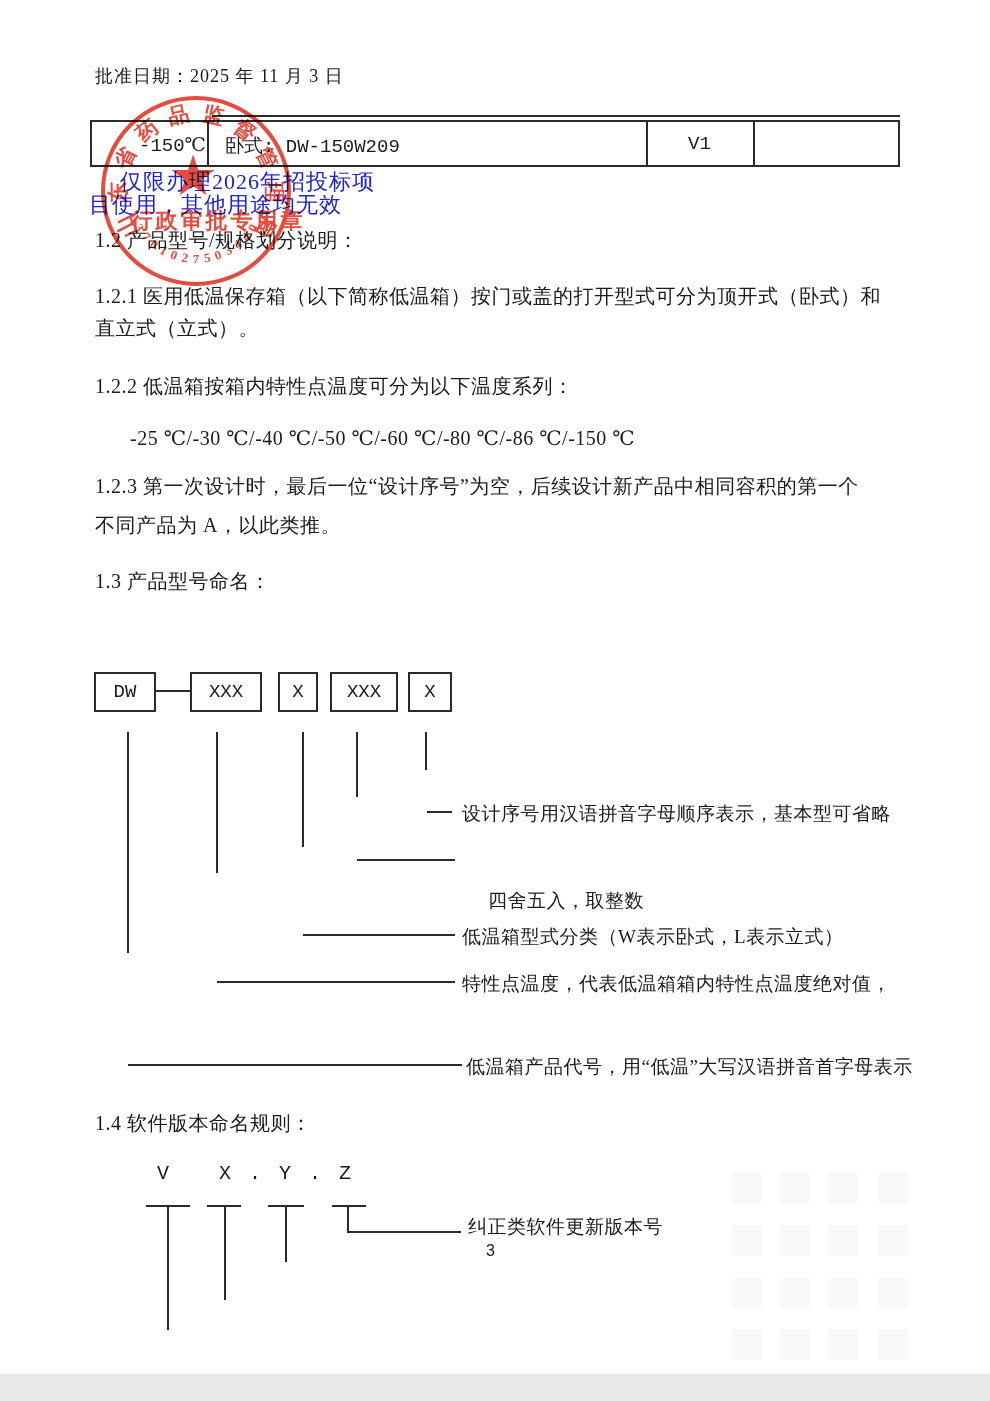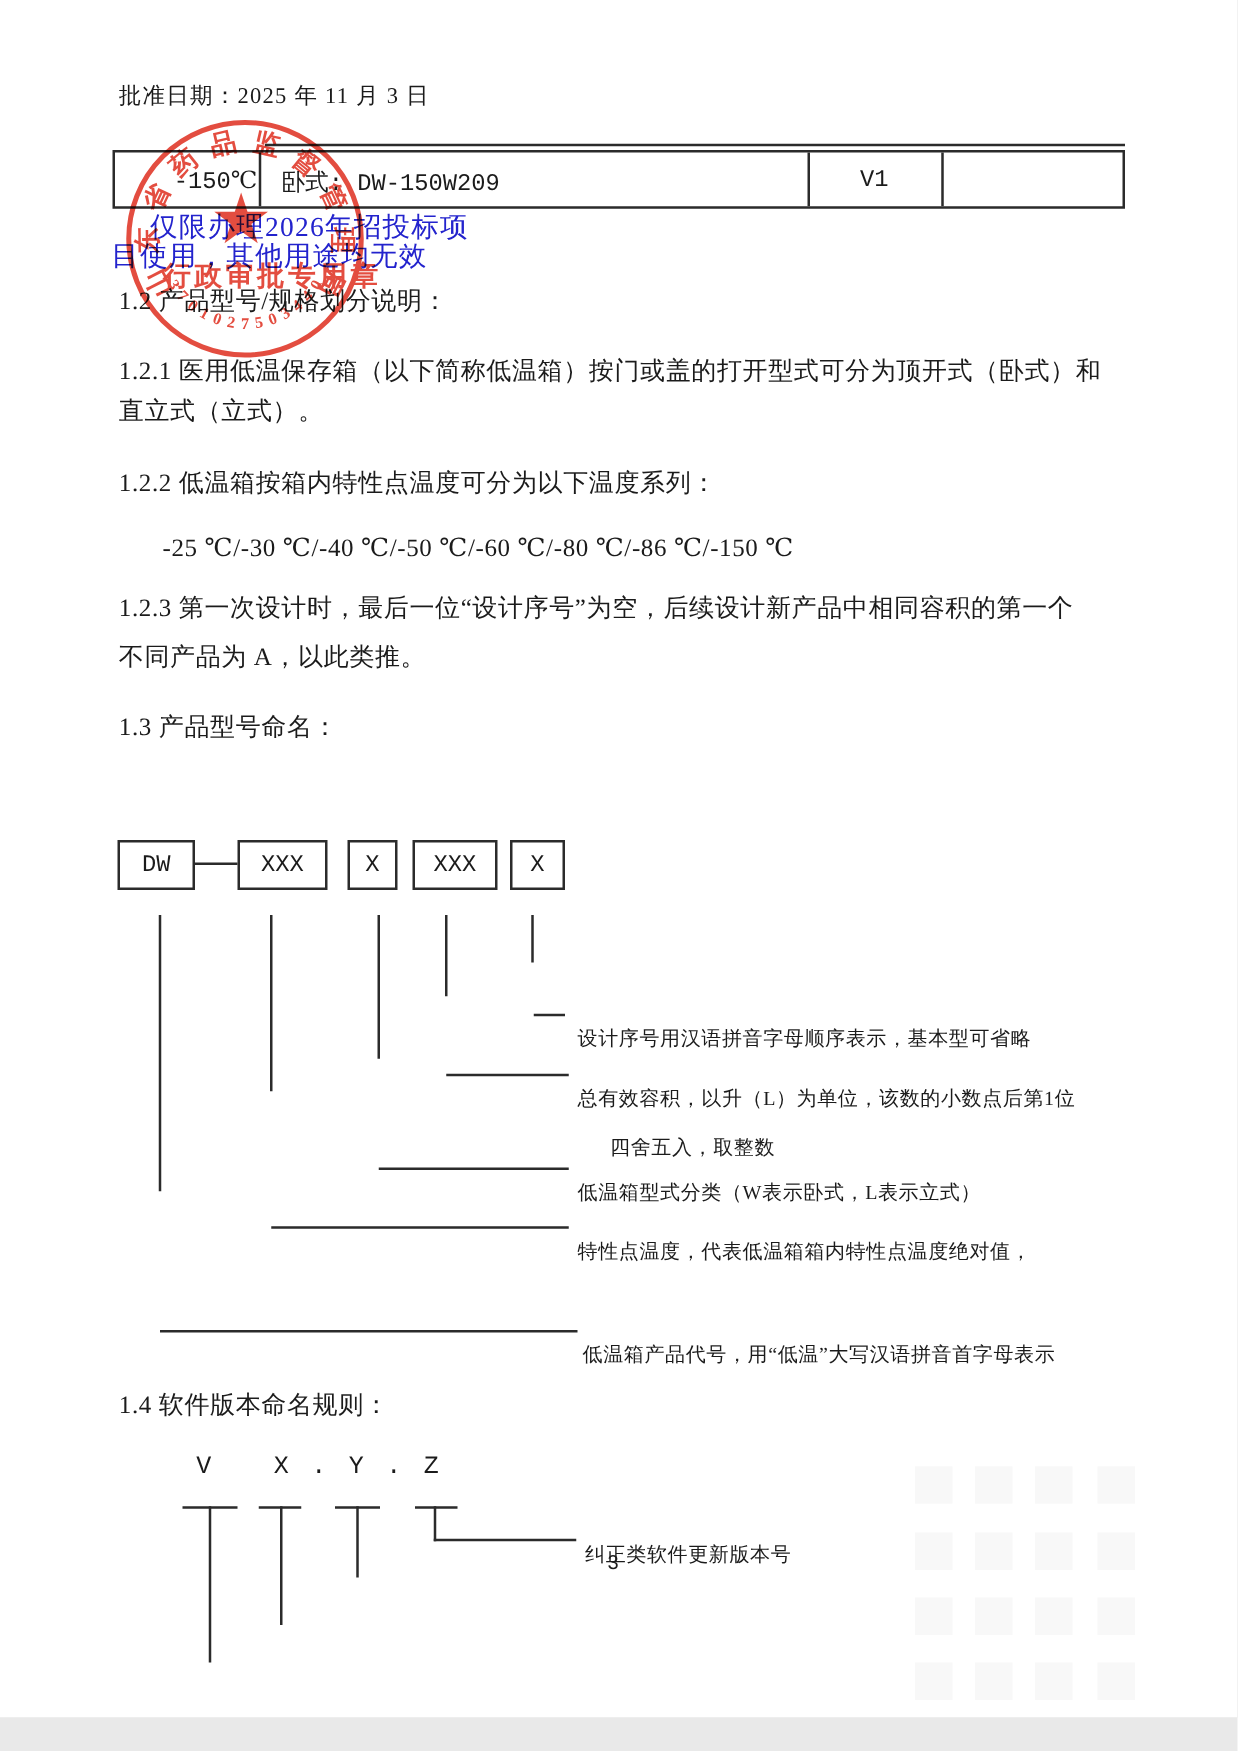--- a/index.html
+++ b/index.html
@@ -21,21 +21,21 @@
   
   #stamp{position:absolute;left:101px;top:96px;width:190px;height:190px;z-index:30;
          opacity:0.88;mix-blend-mode:multiply;color:#e03425;}
   #stamp .ring{position:absolute;inset:0;border:4px solid #e03425;border-radius:50%;box-sizing:border-box;}
   #stamp .arc-char{position:absolute;left:50%;top:50%;font-size:21px;font-weight:bold;}
   #stamp .serial-char{position:absolute;left:50%;top:50%;font-size:13px;font-weight:bold;}
   #stamp .star{position:absolute;left:92px;top:80px;transform:translate(-50%,-50%);font-size:56px;line-height:1;}
   #stamp .ctext{position:absolute;left:10px;right:-34px;top:110px;text-align:center;
                 font-size:22px;letter-spacing:3px;font-weight:bold;}
   .wm{position:absolute;width:30px;height:30px;background:rgba(190,190,190,0.10);}
-  .ann{font-size:16px;letter-spacing:0.5px;margin-top:20px;}
+  .ann{font-size:19px;letter-spacing:0.5px;}
 </style>
 </head>
 <body>
 
 <div id="page">
 
   <div class="abs" style="left:95px;top:64px;font-size:18px;letter-spacing:1px;">批准日期：2025 年 11 月 3 日</div>
 
   <div class="hline" style="left:212px;top:115px;width:688px;"></div>
   <div class="tbl" style="left:90px;top:120px;width:810px;height:47px;">
@@ -102,21 +102,20 @@
   <div class="vline" style="left:127px;top:732px;height:221px;"></div>
   <div class="vline" style="left:216px;top:732px;height:141px;"></div>
   <div class="vline" style="left:302px;top:732px;height:115px;"></div>
   <div class="vline" style="left:356px;top:732px;height:65px;"></div>
   <div class="vline" style="left:425px;top:732px;height:38px;"></div>
 
   <div class="hline" style="left:427px;top:811px;width:25px;"></div>
   <div class="abs ann" style="left:462px;top:801px;">设计序号用汉语拼音字母顺序表示，基本型可省略</div>
 
   <div class="hline" style="left:357px;top:859px;width:98px;"></div>
-  <div class="abs ann" style="left:462px;top:849px;">总有效容积，以升（L）为单位，该数的小数点后第1位</div>
   <div class="abs ann" style="left:488px;top:888px;">四舍五入，取整数</div>
 
   <div class="hline" style="left:303px;top:934px;width:152px;"></div>
   <div class="abs ann" style="left:462px;top:924px;">低温箱型式分类（W表示卧式，L表示立式）</div>
 
   <div class="hline" style="left:217px;top:981px;width:238px;"></div>
   <div class="abs ann" style="left:462px;top:971px;">特性点温度，代表低温箱箱内特性点温度绝对值，</div>
 
   <div class="hline" style="left:128px;top:1064px;width:334px;"></div>
   <div class="abs ann" style="left:466px;top:1054px;">低温箱产品代号，用“低温”大写汉语拼音首字母表示</div>

